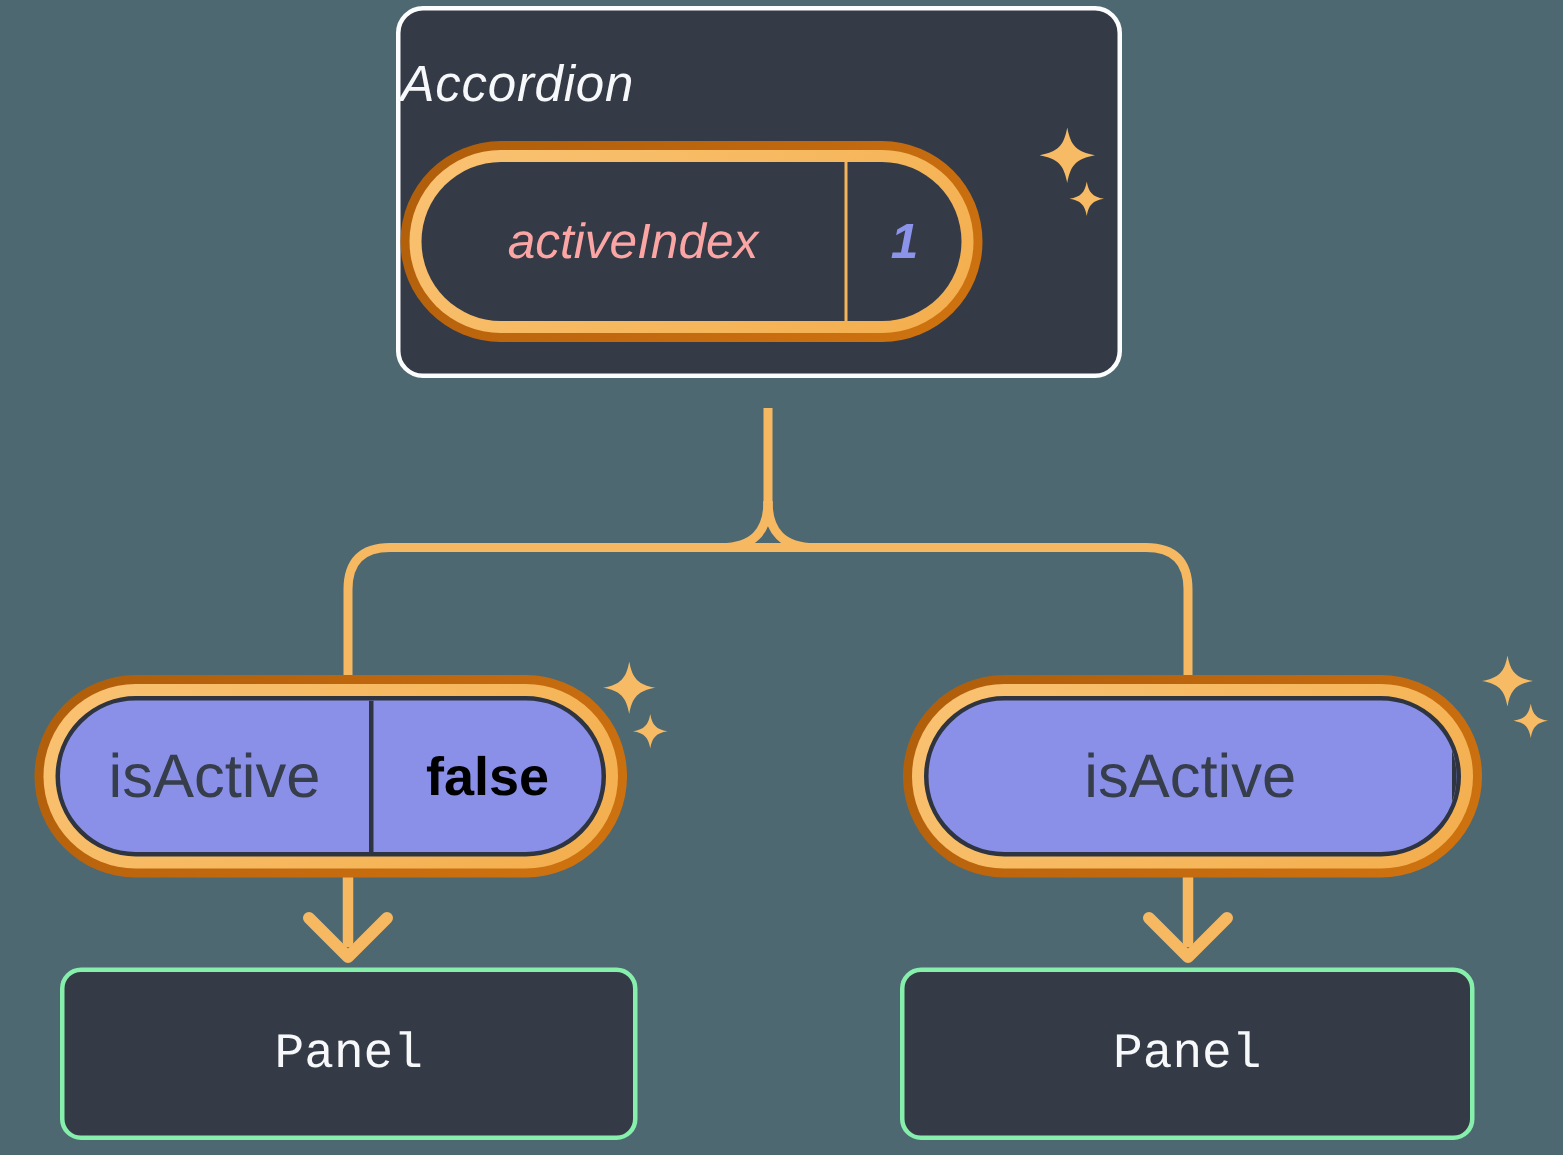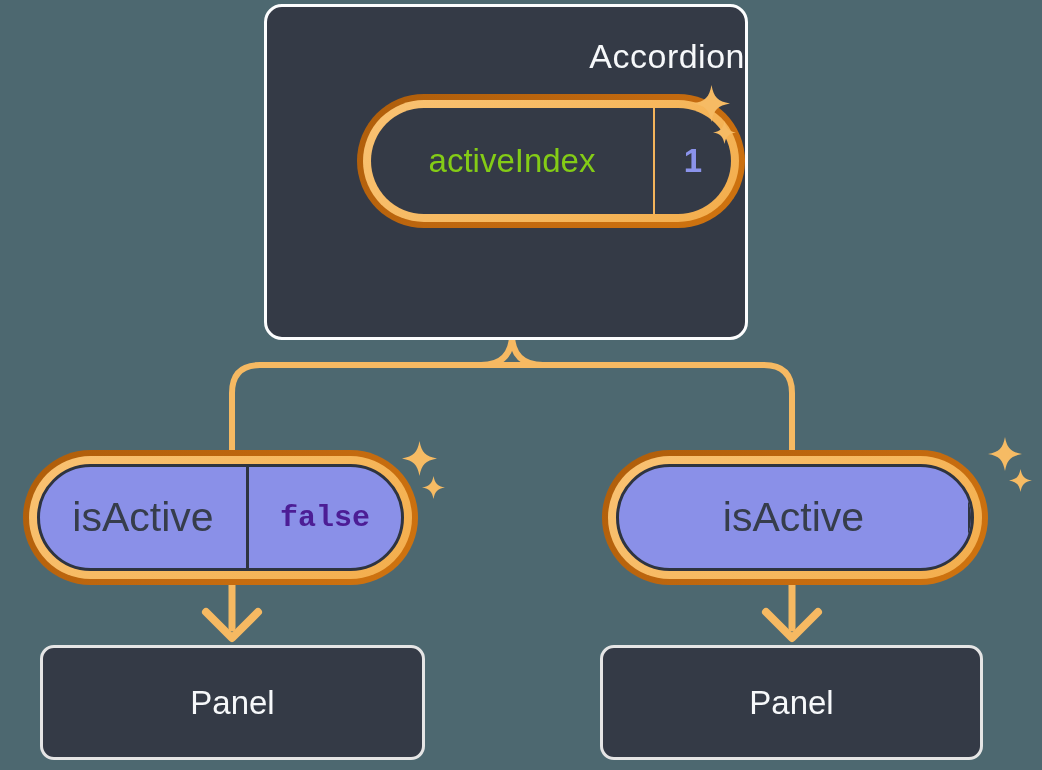--- a/index.html
+++ b/index.html
@@ -17,22 +17,22 @@
   svg.connectors path.arrow-stem{stroke-width:7px;stroke-linecap:round;}
   svg.connectors path.arrow-head{stroke-width:8px;stroke-linecap:round;stroke-linejoin:round;}
 
   .card{
     position:absolute;
     background:#343A46;
     border:3px solid #FCFDFE;
     border-radius:18px;
   }
   .root-card{
-    left:264px;top:4px;width:484px;height:336px;
-    display:flex;flex-direction:column;align-items:flex-end;
+    left:264px;top:4px;width:484px;height:248px;
+    display:flex;flex-direction:column;align-items:flex-start;font-style:italic;
   }
   .card-title{
     margin-top:30px;
     color:#F6F8FA;
     font-size:34px;
     font-weight:500;
     letter-spacing:0.5px;
   }
   .pill-glow{
     border-radius:999px;
@@ -50,21 +50,21 @@
     width:388px;height:134px;
   }
   .pill-inner-dark{
     background:#343A46;
     border-radius:999px;
     height:106px;
     display:flex;align-items:stretch;overflow:hidden;
   }
   .pill-inner-dark .pill-label{
     flex:1;display:flex;align-items:center;justify-content:center;
-    color:#84cc16;font-size:33px;
+    color:#fca5a5;font-size:33px;
   }
   .pill-inner-dark .pill-divider{width:2px;background:#F4B45B;}
   .pill-inner-dark .pill-value{
     width:76px;display:flex;align-items:center;justify-content:center;
     color:#8B93EB;font-size:33px;font-weight:700;
   }
 
   .state-pill{position:absolute;width:395px;height:135px;}
   .state-pill.left{left:23px;top:450px;}
   .state-pill.right{left:602px;top:450px;width:386px;}
@@ -75,32 +75,32 @@
     height:107px;
     display:flex;align-items:stretch;overflow:hidden;
   }
   .pill-inner-purple .pill-label{
     flex:1;display:flex;align-items:center;justify-content:center;
     color:#363D4B;font-size:41px;
   }
   .pill-inner-purple .pill-divider{width:3px;background:#2E3440;}
   .pill-inner-purple .pill-value{
     display:flex;align-items:center;justify-content:center;
-    color:#4c1d95;font-size:30px;font-weight:700;font-family:Liberation Mono, monospace;
+    color:#000000;font-size:36px;font-weight:700;
   }
   .state-pill.left  .pill-value{width:152px;}
   .state-pill.right .pill-value{width:138px;}
 
   .panel{
     position:absolute;
     background:#343A46;
-    border:3px solid #e5e5e5;
+    border:3px solid #86efac;
     border-radius:14px;
     display:flex;align-items:center;justify-content:center;
-    color:#F6F8FA;font-size:33px;
+    color:#F6F8FA;font-size:33px;font-family:Liberation Mono, monospace;
   }
   .panel.left{left:40px;top:645px;width:385px;height:115px;}
   .panel.right{left:600px;top:645px;width:383px;height:115px;}
 
   .sparkle{position:absolute;}
   .sparkle path{fill:#F6BB64;}
 </style>
 </head>
 <body>
 

